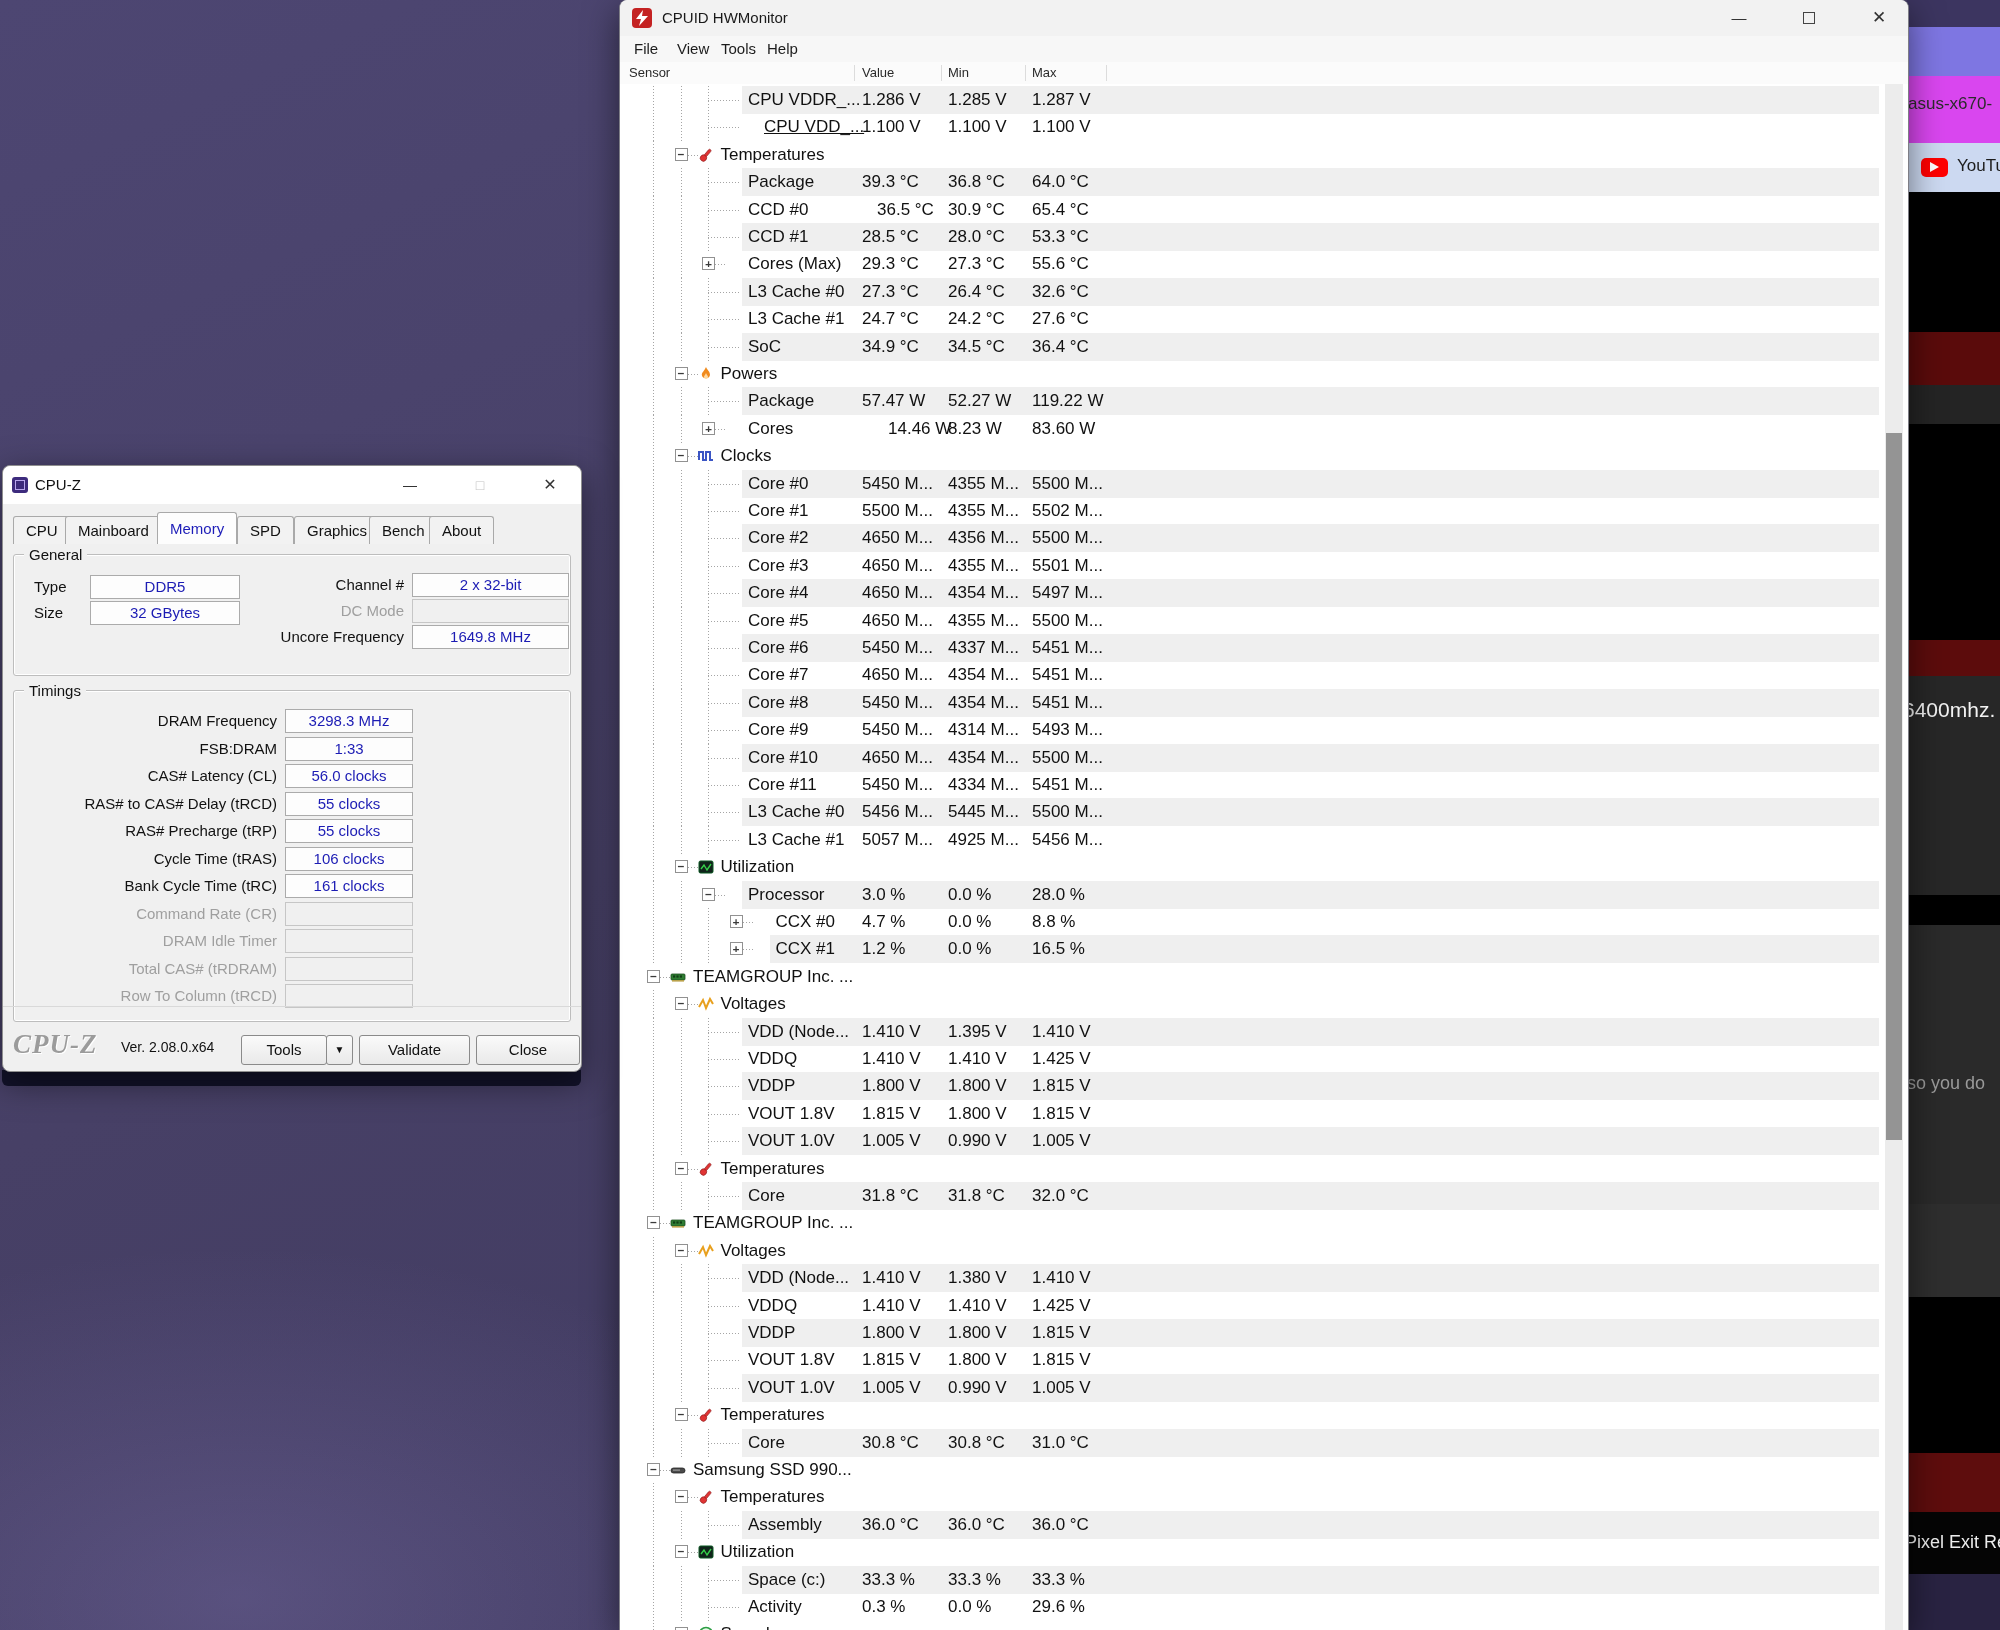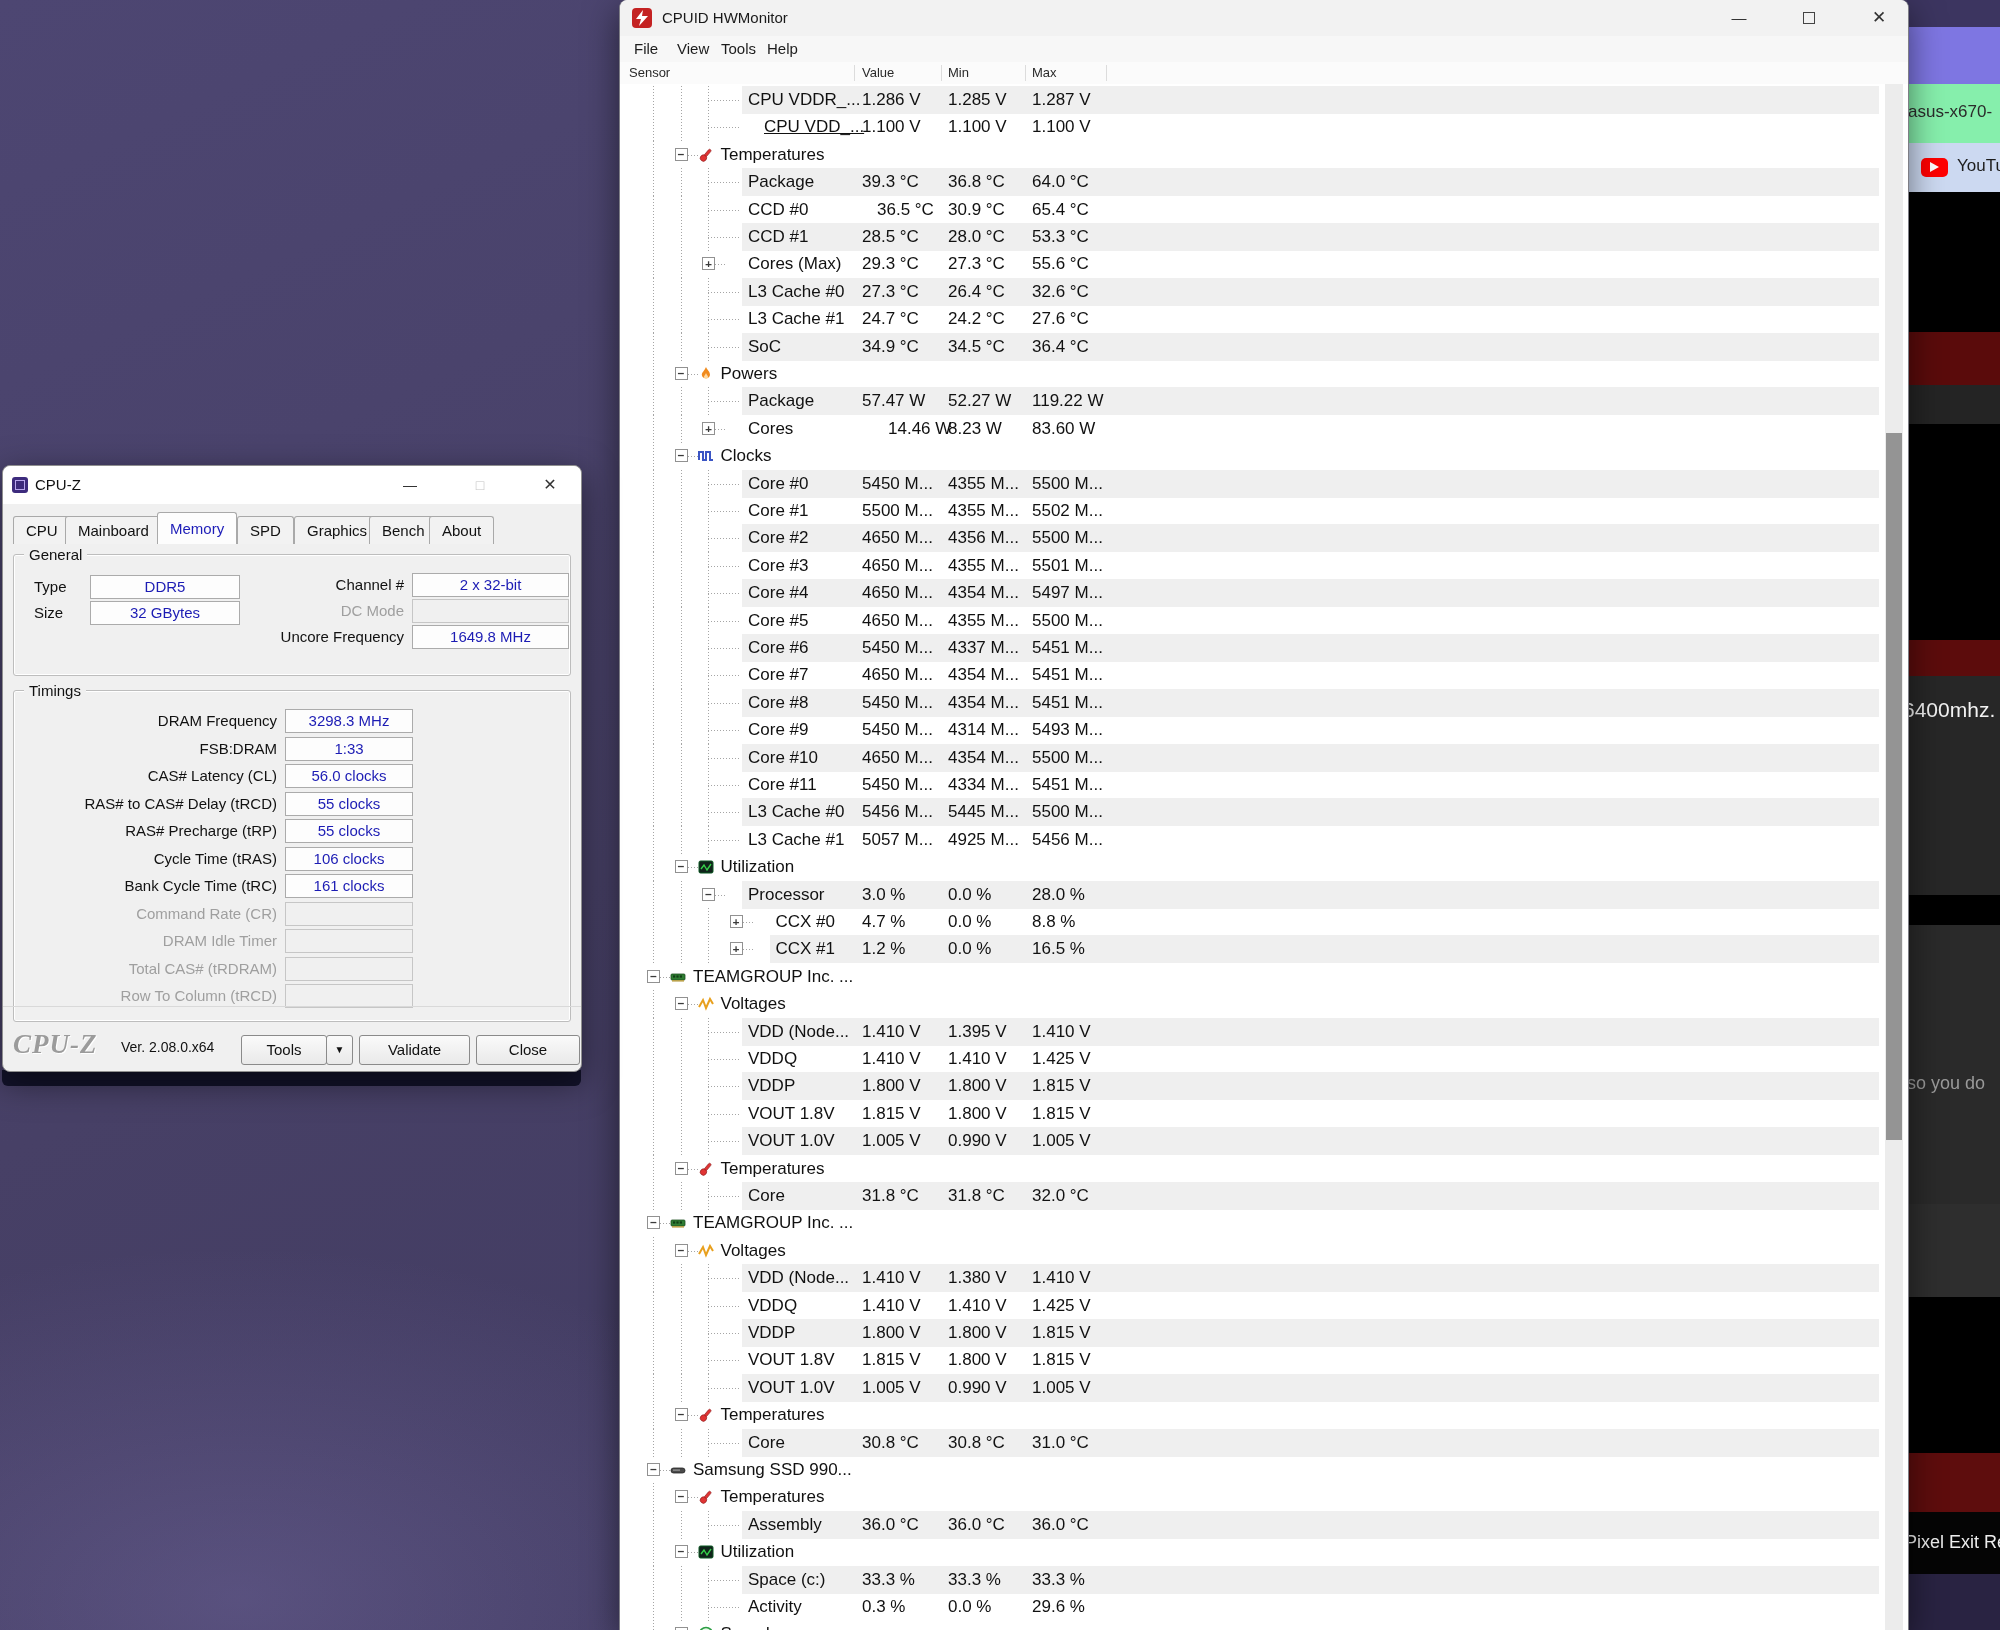--- a/index.html
+++ b/index.html
@@ -92,21 +92,21 @@
                  border-top:5px solid transparent;border-bottom:5px solid transparent;}
 </style>
 </head>
 <body>
 
 <div id="desktop" class="abs"></div>
 
 <div id="bgwin" class="abs">
   <div class="seg" style="top:0;height:27px;background:#3c3560"></div>
   <div class="seg" style="top:27px;height:61px;background:#7e76e2"></div>
-  <div class="seg" style="top:84px;height:69px;background:#86efac">
+  <div class="seg" style="top:76px;height:69px;background:#d946ef">
     <span class="seg-text" style="left:1px;top:18px;font-size:17px;color:#2b2b2b">asus-x670-</span>
   </div>
   <div class="seg" style="top:143px;height:49px;background:#ccd9f1">
     <div id="yt-icon" class="abs" style="left:14px;top:15px;width:27px;height:19px;"></div>
     <span class="seg-text" style="left:50px;top:13px;font-size:17px;color:#1d1d1d">YouTu</span>
   </div>
   <div class="seg" style="top:192px;height:140px;background:#000"></div>
   <div class="seg" style="top:332px;height:53px;background:#5a0b0b"></div>
   <div class="seg" style="top:385px;height:39px;background:#242424"></div>
   <div class="seg" style="top:424px;height:216px;background:#000"></div>

